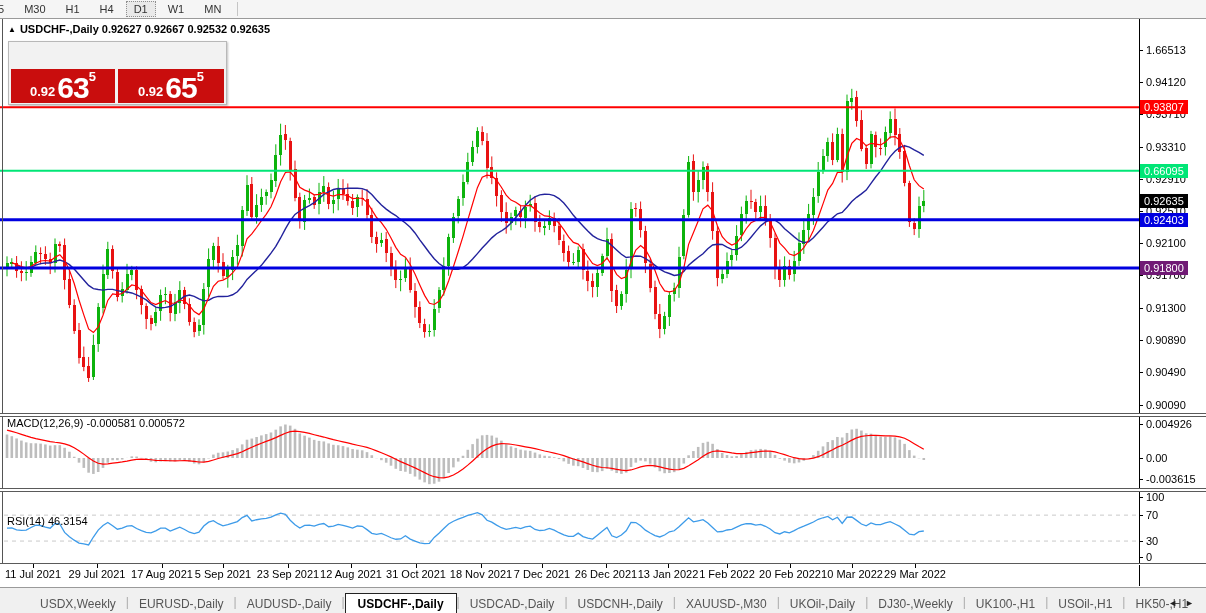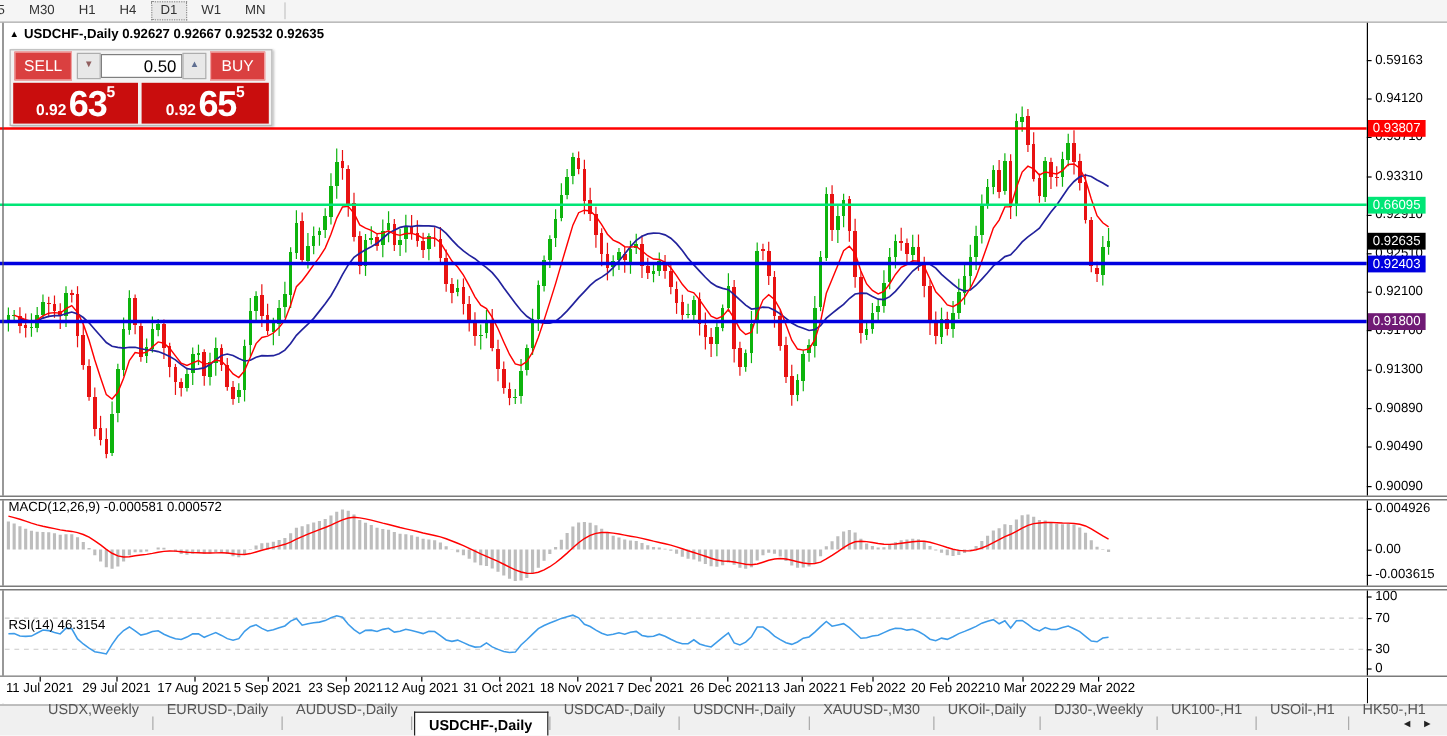--- a/index.html
+++ b/index.html
@@ -66,21 +66,21 @@
   #sell-price{left:2px;width:104px;}
   #buy-price{left:109px;width:106px;}
   .tp-prefix{font-size:13px;font-weight:700;margin-right:2px;line-height:18px;}
   .tp-big{font-size:30px;font-weight:700;line-height:26px;letter-spacing:-1px;}
   .tp-sup{font-size:13px;font-weight:700;line-height:13px;align-self:flex-start;margin-top:1px;}
 
   
   #tab-bar{position:absolute;left:0;top:587px;width:1206px;height:26px;background:#f0f0f0;
     border-top:1px solid #9a9a9a;display:flex;align-items:flex-end;font-size:12px;color:#555;}
   #tab-strip{display:flex;align-items:flex-end;margin-left:30px;height:22px;}
-  .chart-tab{padding:3px 10px 16px 10px;white-space:nowrap;cursor:pointer;}
+  .chart-tab{padding:3px 10px 3px 10px;white-space:nowrap;cursor:pointer;}
   .chart-tab.active{background:#fff;border:1px solid #222;border-bottom:none;color:#000;
     font-weight:700;padding:3px 12px;}
   .tab-sep{color:#aaa;align-self:center;padding-bottom:2px;}
   #tab-arrows{position:absolute;right:4px;bottom:6px;font-size:9px;color:#222;letter-spacing:8px;
     cursor:pointer;}
 </style>
 </head>
 <body>
 
 <div id="app">
@@ -693,21 +693,21 @@
     <div class="splitter" id="split-3"></div>
 
     <div id="chart-header">
       <span class="arrow">▲</span><span>USDCHF-,Daily  0.92627 0.92667 0.92532 0.92635</span>
     </div>
 
     <div class="ind-label" id="macd-label">MACD(12,26,9) -0.000581 0.000572</div>
     <div class="ind-label" id="rsi-label">RSI(14) 46.3154</div>
 
     <div id="axis-labels">
-        <div class="axis-label" style="top: 31px;">0.59163</div>
+        <div class="axis-label" style="top: 31px;">1.66513</div>
         <div class="axis-tick" style="top: 31px;"></div>
         <div class="axis-label" style="top: 63px;">0.94120</div>
         <div class="axis-tick" style="top: 63px;"></div>
         <div class="axis-label" style="top: 95px;">0.93710</div>
         <div class="axis-tick" style="top: 95px;"></div>
         <div class="axis-label" style="top: 128px;">0.93310</div>
         <div class="axis-tick" style="top: 128px;"></div>
         <div class="axis-label" style="top: 160px;">0.92910</div>
         <div class="axis-tick" style="top: 160px;"></div>
         <div class="axis-label" style="top: 192px;">0.92510</div>
@@ -774,27 +774,20 @@
         <div class="date-label" style="left: 727px;">1 Feb 2022</div>
         <div class="date-tick" style="left: 790px;"></div>
         <div class="date-label" style="left: 790px;">20 Feb 2022</div>
         <div class="date-tick" style="left: 852px;"></div>
         <div class="date-label" style="left: 852px;">10 Mar 2022</div>
         <div class="date-tick" style="left: 915px;"></div>
         <div class="date-label" style="left: 915px;">29 Mar 2022</div>
       </div>
 
     <div id="trade-panel">
-      <div id="tp-row1">
-        <div class="tp-btn" id="sell-btn">SELL</div>
-        <div class="spin-btn" id="spin-down">▼</div>
-        <input id="volume-input" value="0.50" style="">
-        <div class="spin-btn" id="spin-up">▲</div>
-        <div class="tp-btn" id="buy-btn">BUY</div>
-      </div>
       <div class="tp-price" id="sell-price">
         <span class="tp-prefix">0.92</span>
         <span class="tp-big">63</span>
         <span class="tp-sup">5</span>
       </div>
       <div class="tp-price" id="buy-price">
         <span class="tp-prefix">0.92</span>
         <span class="tp-big">65</span>
         <span class="tp-sup">5</span>
       </div>

